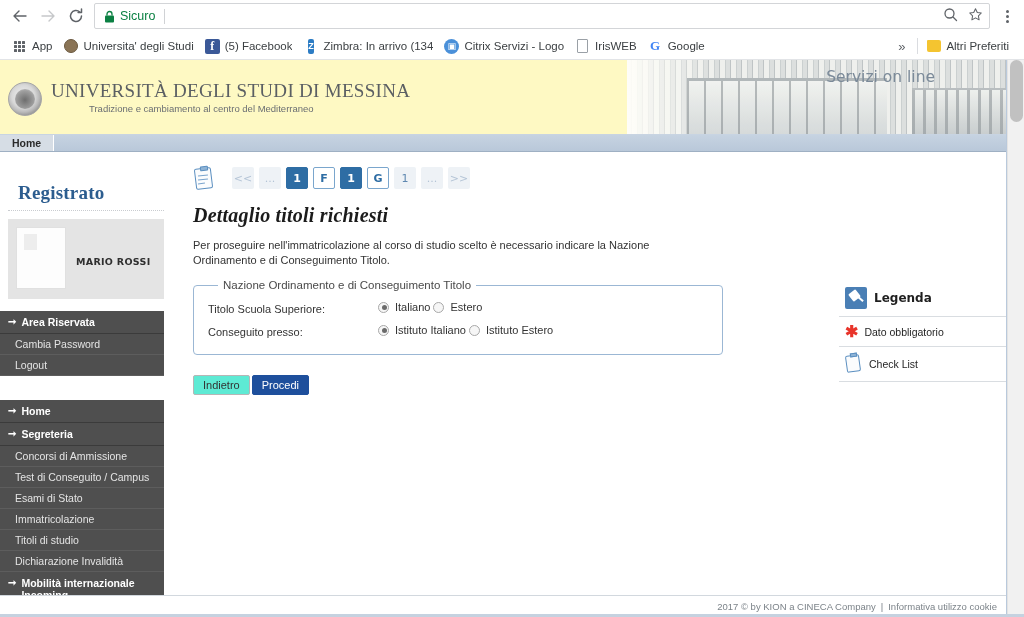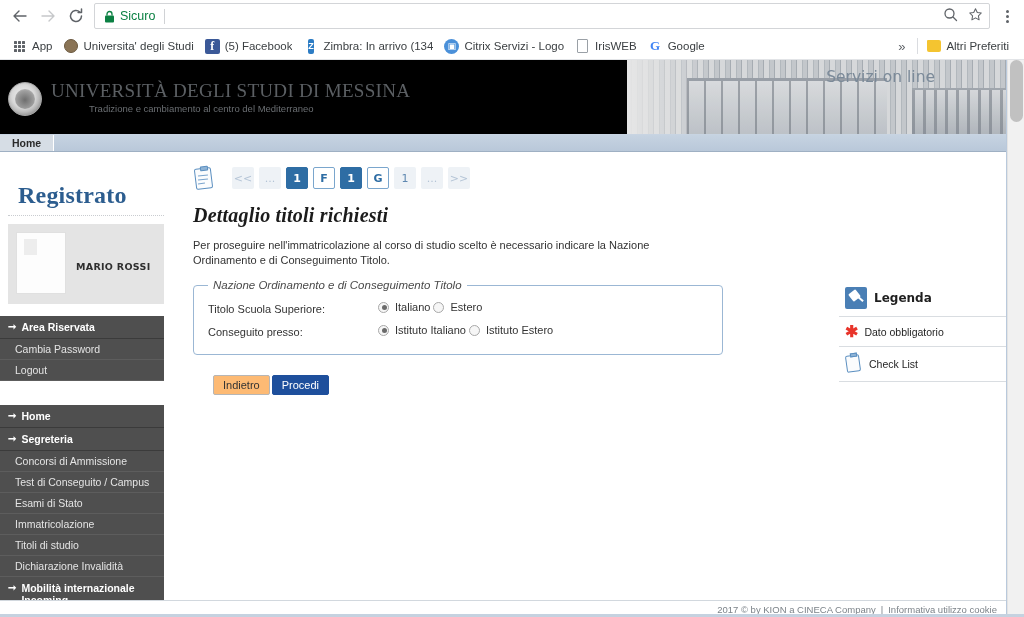--- a/index.html
+++ b/index.html
@@ -118,21 +118,21 @@
   .viewport {
     width: 1007px;
     height: 557px;
     position: relative;
     background: #ffffff;
   }
   
   .uni-header {
     position: relative;
     height: 75px;
-    background: #000000;
+    background: #fef9c3;
     border-bottom: 1px solid #c8d4e2;
     overflow: hidden;
   }
   .uni-brand {
     position: absolute;
     left: 8px; top: 20px;
     display: flex;
     align-items: flex-start;
     z-index: 3;
   }
@@ -231,21 +231,21 @@
 
   
   .sidebar {
     width: 168px;
     flex: 0 0 168px;
     background: #ffffff;
     padding-top: 0;
   }
   .side-title {
     font-family: "Liberation Serif", serif;
-    font-size: 24px;
+    font-size: 19px;
     color: #2c5d8f;
     font-weight: bold;
     padding: 30px 0 6px 10px;
     border-bottom: 1px dotted #c9ccd0;
     margin: 0 4px 0 8px;
     letter-spacing: 0.2px;
   }
   .user-box {
     background: #e4e4e4;
     margin: 8px 4px 4px 8px;
@@ -376,22 +376,21 @@
     border: 1px solid #9bb7d4;
     border-radius: 4px;
     width: 530px;
     margin: 0;
     padding: 8px 14px 16px 14px;
   }
   fieldset.box legend {
     font-size: 11.5px;
     color: #4a4a4a;
     padding: 0 5px;
-    margin-left: 0;
-    font-style: italic;
+    margin-left: 10px;
   }
   .field-row {
     display: flex;
     align-items: flex-start;
     margin-top: 2px;
   }
   .field-label {
     width: 170px;
     flex: 0 0 170px;
     font-size: 11px;
@@ -419,21 +418,21 @@
   .row-gap { height: 7px; }
 
   .btn-row { margin-top: 20px; display: flex; gap: 2px; }
   .btn {
     font-size: 11px;
     padding: 3px 9px;
     border-radius: 2px;
     cursor: pointer;
     font-family: "Liberation Sans", sans-serif;
   }
-  .btn-back { background: #fdba74; border: 1px solid #b6b6b6; color: #333; margin-left: 20px; }
+  .btn-back { background: #5eead4; border: 1px solid #b6b6b6; color: #333; }
   .btn-next { background: #1e4f9c; border: 1px solid #1e4f9c; color: #ffffff; }
 
   
   .legend {
     position: absolute;
     right: 0px; top: 135px;
     width: 168px;
     background: #ffffff;
   }
   .legend-head {
@@ -497,21 +496,21 @@
     background:#8fb4d6;
     border:1px solid #5b8fc0;
     transform: rotate(-8deg);
   }
 
   
   .footer {
     position: absolute;
     left: 0; bottom: 0;
     width: 1007px;
-    height: 17px;
+    height: 22px;
     background: #ffffff;
     border-top: 1px solid #d2d8de;
     display: flex;
     align-items: center;
     justify-content: flex-end;
     padding-right: 10px;
     font-size: 9.5px;
     color: #7c8389;
   }
   .footer a { color: #7c8389; text-decoration: none; }

